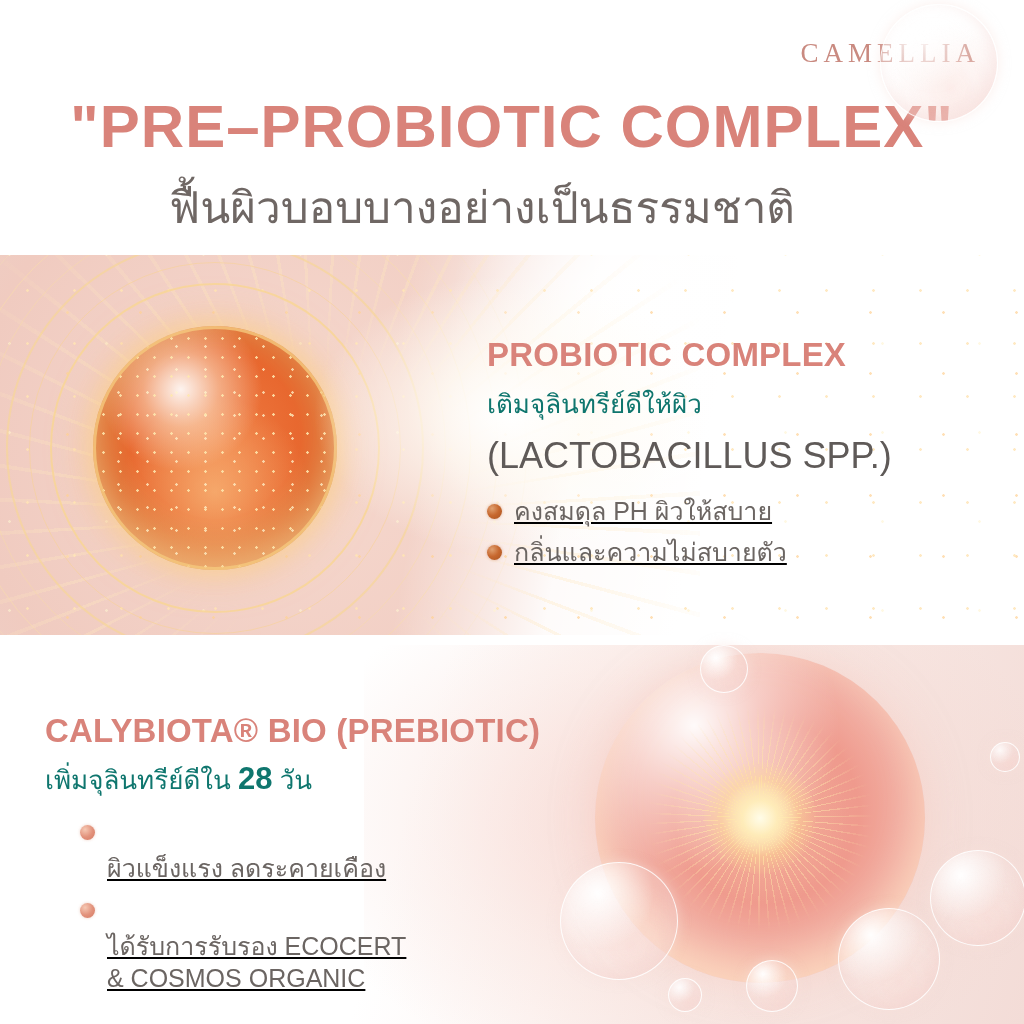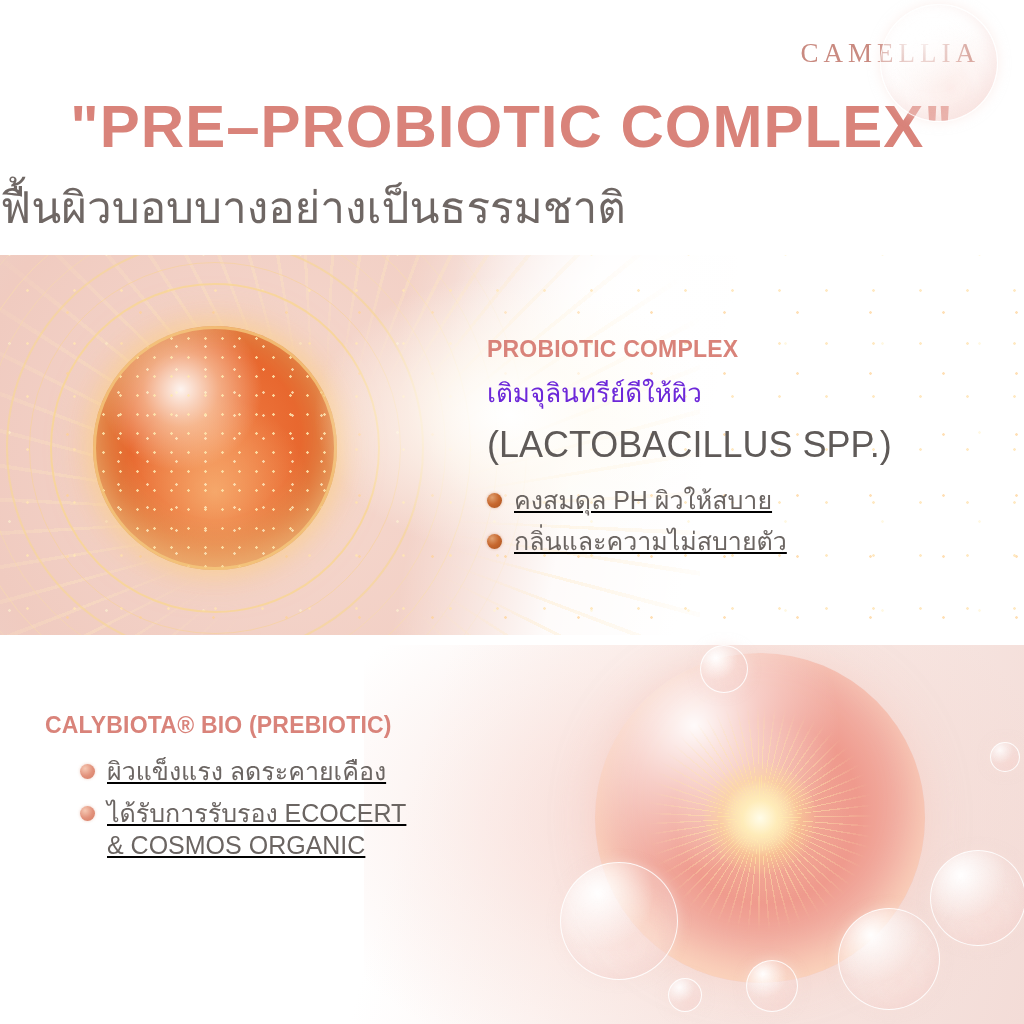--- a/index.html
+++ b/index.html
@@ -23,20 +23,21 @@
   .headline {
     position:absolute; top:92px; left:0; width:1024px;
     text-align:center;
     font-size:60px; font-weight:bold;
     letter-spacing:1px;
     color:#d9837a;
     white-space:nowrap;
   }
   .subhead {
     position:absolute; top:172px; left:0; width:964px;
+    text-align:center;
     font-size:44px; font-weight:normal;
     color:#6f6764;
     white-space:nowrap;
   }
 
   
   .band1 {
     position:absolute; top:255px; left:0;
     width:1024px; height:380px;
     overflow:hidden;
@@ -108,25 +109,25 @@
   }
   .flare {
     position:absolute; left:300px; top:10px;
     width:420px; height:300px; border-radius:50%;
     background:radial-gradient(ellipse at 50% 50%, rgba(255,255,255,1) 0%, rgba(255,252,245,.75) 26%, rgba(255,248,235,0) 66%);
   }
 
   
   .s1-text { position:absolute; left:487px; top:336px; width:520px; }
   .sec-title {
-    font-size:23px; font-weight:bold; color:#d9837a;
+    font-size:33px; font-weight:bold; color:#d9837a;
     letter-spacing:.2px; white-space:nowrap;
   }
   .sec-thai {
-    font-size:26px; color:#6d28d9; margin-top:9px; white-space:nowrap;
+    font-size:26px; color:#0f766e; margin-top:9px; white-space:nowrap;
   }
   .sec-latin {
     font-size:36px; color:#5f5a58; margin-top:11px; white-space:nowrap;
   }
   .bullets { margin-top:18px; }
   .bullet { display:flex; align-items:flex-start; margin-bottom:9px;text-decoration:underline; }
   .dot {
     flex:0 0 auto; width:15px; height:15px; border-radius:50%;
     margin-top:9px; margin-right:12px;
   }
@@ -193,21 +194,21 @@
   .bb4 { left:930px; top:850px; width:96px;  height:96px; }
   .bb5 { left:746px; top:960px; width:52px;  height:52px; }
   .bb6 { left:668px; top:978px; width:34px;  height:34px; }
   .bb7 { left:700px; top:645px; width:48px;  height:48px; }
   .bb8 { left:990px; top:742px; width:30px;  height:30px; }
   .bb-in-band { position:absolute; }
 
   
   .s2-text { position:absolute; left:45px; top:712px; width:600px; }
   .bullets2 { margin-top:16px; padding-left:35px; }
-  .btext2 { font-size:25px; color:#6b6562; line-height:1.3; }
+  .btext2 { font-size:25px; color:#6b6562; line-height:1.3;margin-top:36px; }
   .thai-num { font-size:31px; font-weight:bold; }
 </style>
 </head>
 <body>
 
 <div id="page">
 
   <div class="brand">CAMELLIA</div>
 
   <div class="headline">"PRE–PROBIOTIC COMPLEX"</div>
@@ -260,20 +261,23 @@
   <div class="bub bb8 bb-in-band"></div>
   <div class="bub bb2 bb-in-band"></div>
   <div class="bub bb3 bb-in-band"></div>
   <div class="bub bb4 bb-in-band"></div>
   <div class="bub bb5 bb-in-band"></div>
   <div class="bub bb6 bb-in-band"></div>
 
   <div class="s2-text">
     <div class="sec-title">CALYBIOTA® BIO (PREBIOTIC)</div>
 
+    <div class="sec-thai">
+      <span>เพิ่มจุลินทรีย์ดีใน </span><span class="thai-num">28</span><span> วัน</span>
+    </div>
 
 
     <div class="bullets2">
       <div class="bullet">
         <span class="dot dot-light"></span>
         <span class="btext2">ผิวแข็งแรง ลดระคายเคือง</span>
       </div>
       <div class="bullet">
         <span class="dot dot-light"></span>
         <span class="btext2" style="white-space:pre-line">ได้รับการรับรอง ECOCERT

